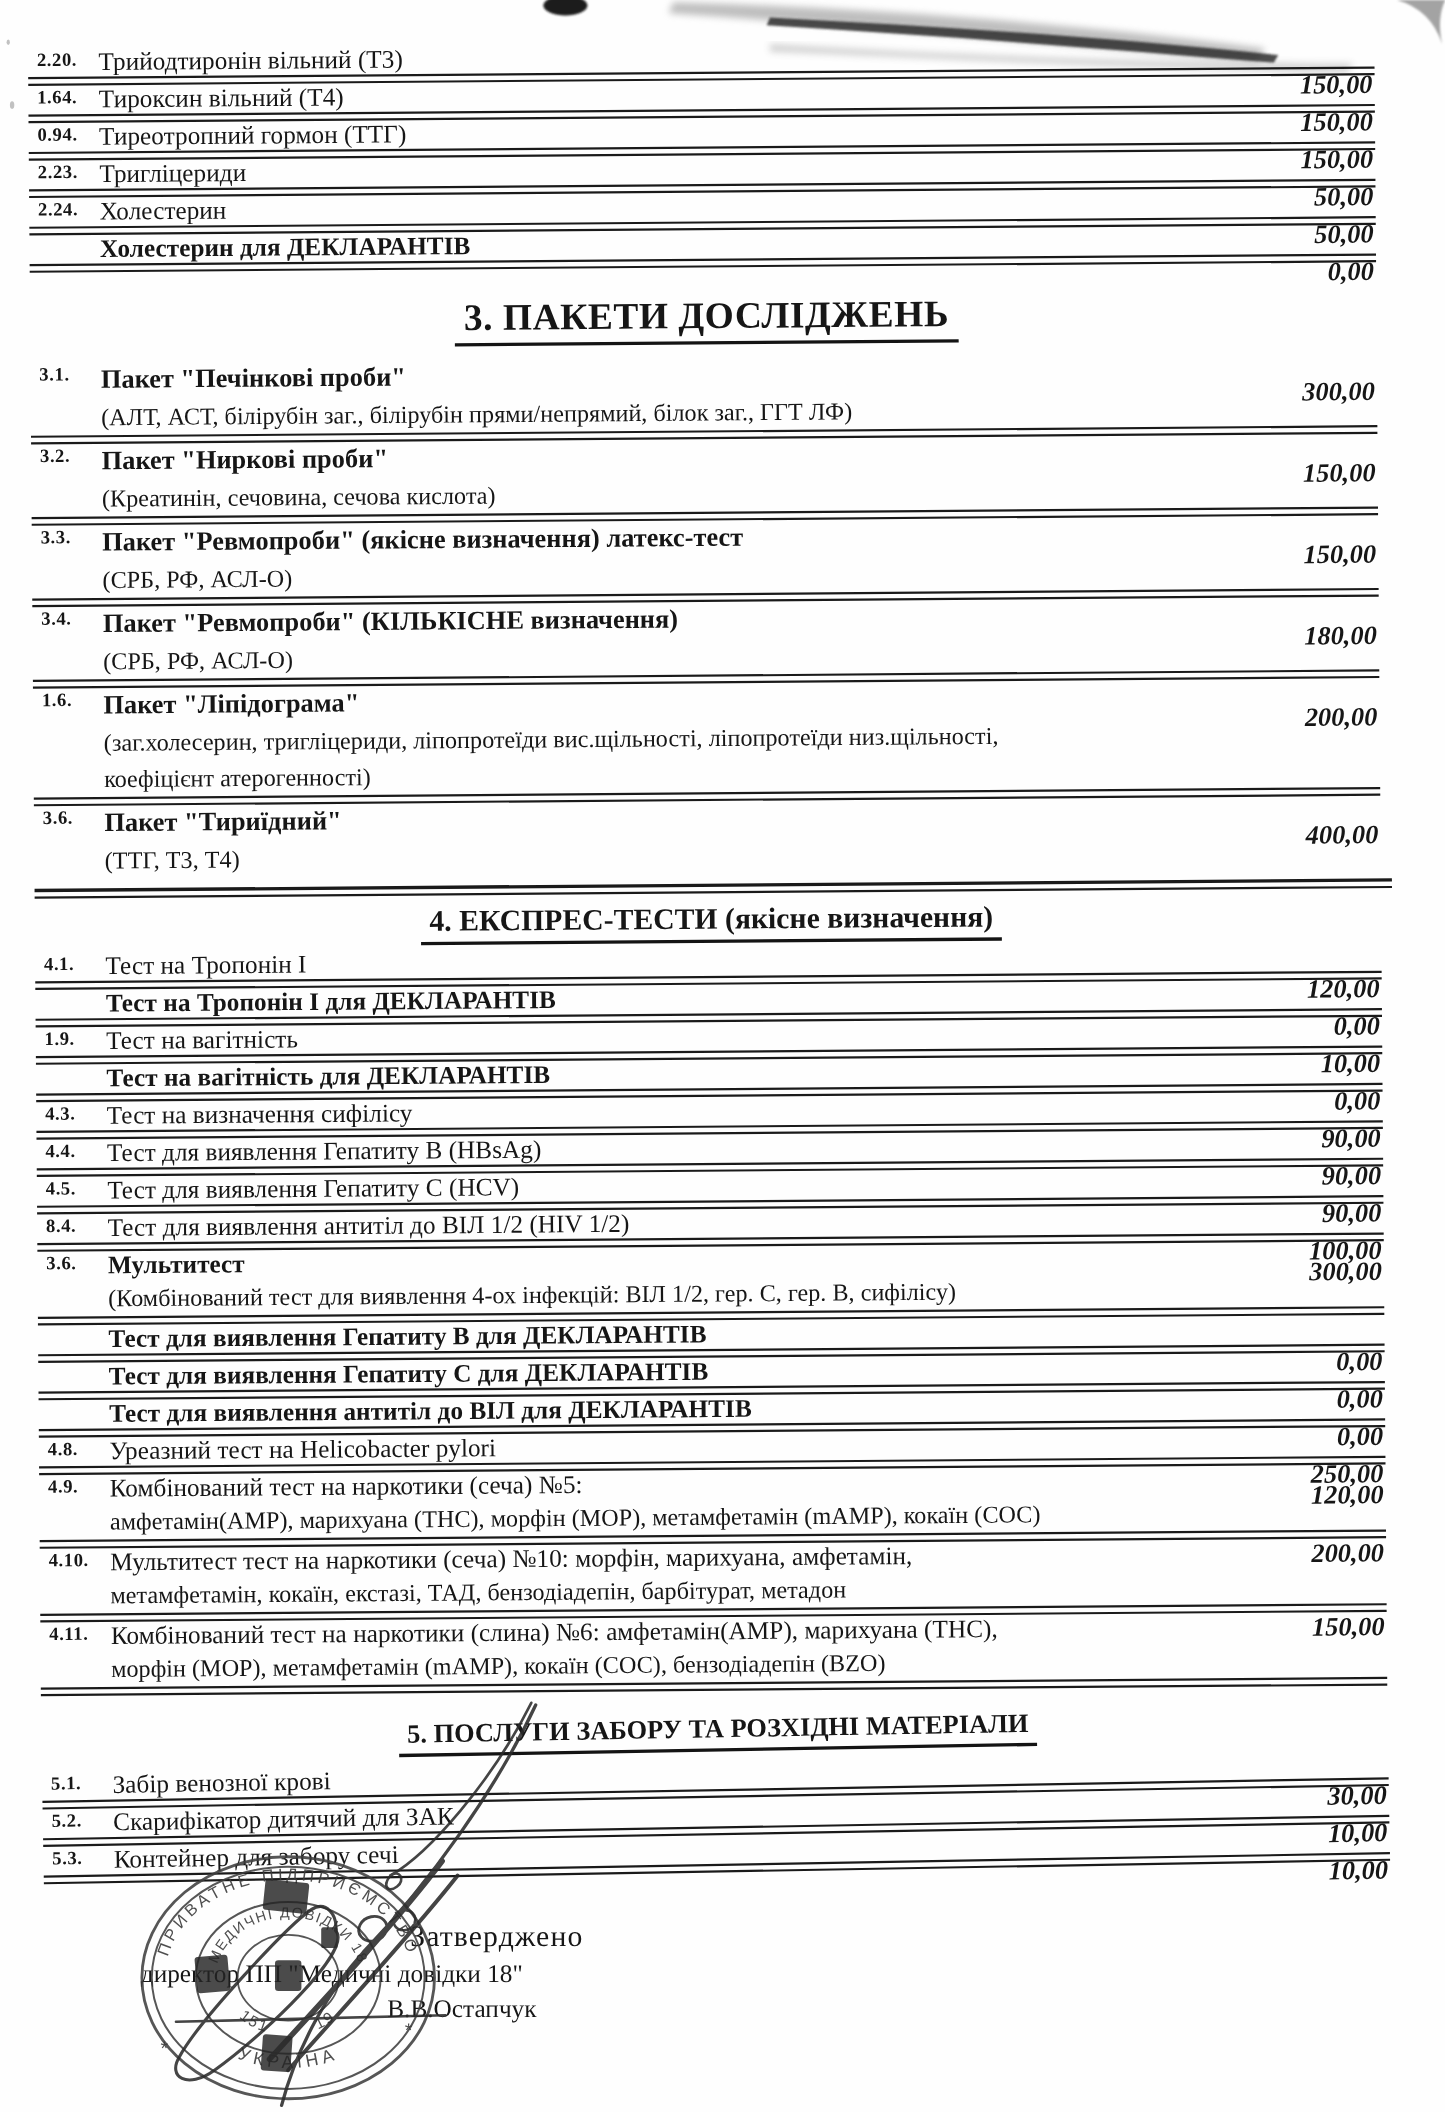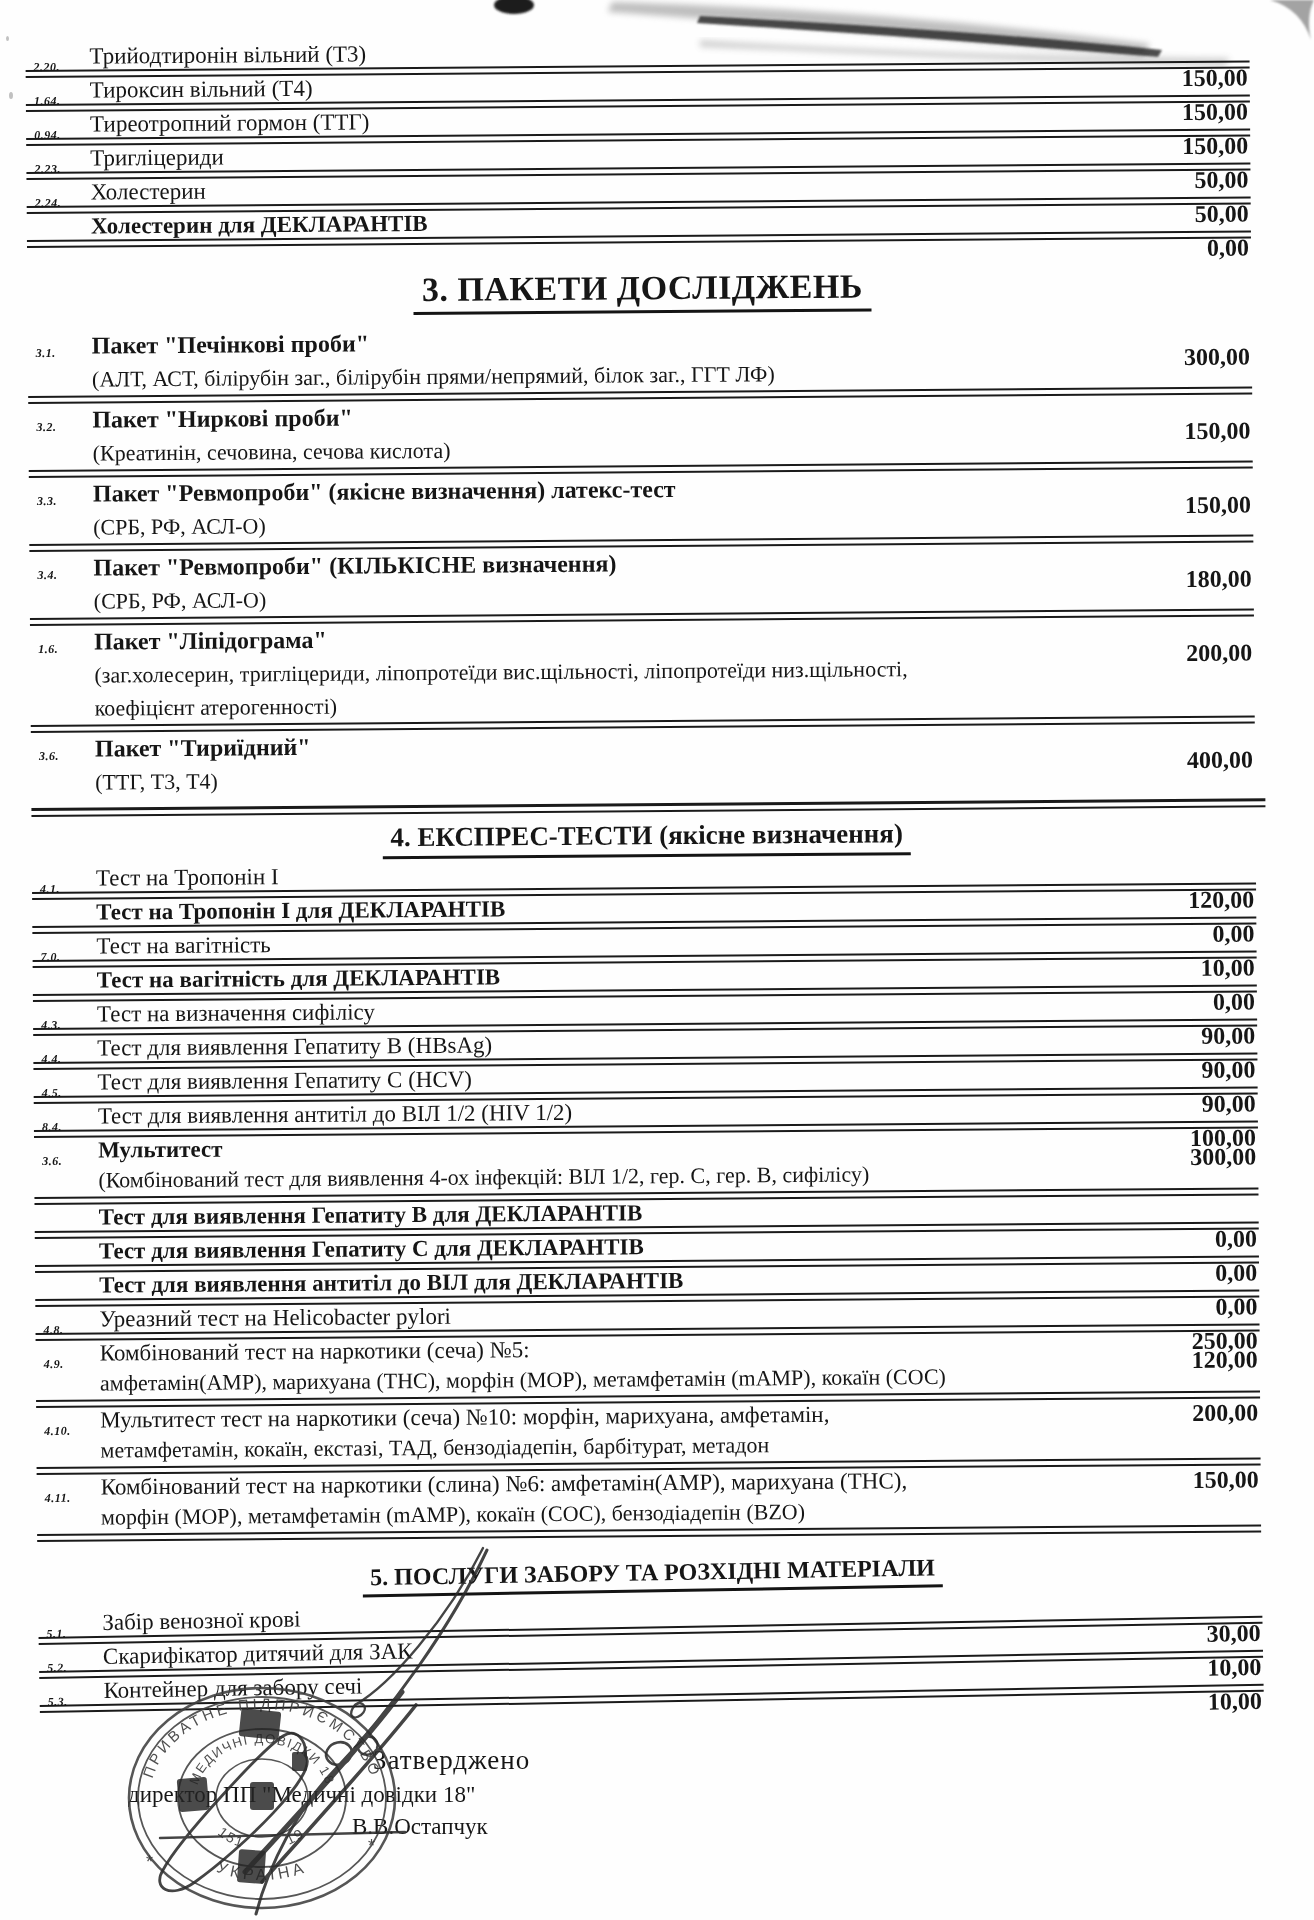--- a/index.html
+++ b/index.html
@@ -3,26 +3,26 @@
 <meta charset="utf-8">
 <style>
   html,body{margin:0;padding:0;background:#e8e8e8;}
   .page{position:relative;width:1314px;height:1920px;background:#fefefe;overflow:hidden;
         font-family:"Liberation Serif","DejaVu Serif",serif;color:#161616;}
   
   .doc{position:absolute;left:38px;top:44px;width:1218px;
        transform:rotate(-0.45deg);transform-origin:0 840px;}
   .tail{transform:rotate(-0.55deg);transform-origin:0 0;}
   .row{position:relative;min-height:26px;}
-  .row .num{position:absolute;left:2px;top:16px;font-weight:bold;font-size:12px;letter-spacing:.5px;font-style:italic;}
+  .row .num{position:absolute;left:2px;top:1px;font-weight:bold;font-size:17px;letter-spacing:.5px;}
   .row .label{margin-left:58px;font-size:23px;line-height:26px;padding-right:150px;white-space:nowrap;}
   .row.s3 .label{font-size:24px;line-height:33px;}
   .row.tbold .label,.row.bold .label{font-weight:bold;}
   .row .detail{margin-left:58px;font-size:22px;line-height:33px;padding-right:30px;white-space:nowrap;}
-  .row .price{position:absolute;right:2px;bottom:-29px;font-weight:bold;font-size:24px;line-height:24px;z-index:3;}
+  .row .price{position:absolute;right:2px;bottom:-29px;font-weight:bold;font-size:24px;line-height:24px;z-index:3;font-style:italic;}
   .row.multi .price{bottom:auto;top:24px;}
   .row.pa-mid .price{top:16px;}
   .row.pa-top .price{top:2px;}
   .sep{height:4px;border-top:2px solid #1a1a1a;border-bottom:2px solid #1a1a1a;margin-left:-6px;}
   .sep.wide{margin-top:9px;margin-right:-10px;border-top-width:3px;}
   .sec-heading{text-align:center;}
   .sec-heading .t{display:inline-block;font-weight:bold;border-bottom:3px solid #141414;padding:0 8px 3px;}
   .sec-heading.h3{font-size:34px;margin:26px 0 12px;letter-spacing:.5px;}
   .sec-heading.h4{font-size:27px;margin:8px 0 4px;}
   .sec-heading.h5{font-size:24px;margin:28px 0 8px;}
@@ -150,21 +150,21 @@
           <span class="price">120,00</span>
         </div>
         <div class="sep"></div>
         <div class="row s4 bold">
           <span class="num"></span>
           <div class="label">Тест на Тропонін І для ДЕКЛАРАНТІВ</div>
           <span class="price">0,00</span>
         </div>
         <div class="sep"></div>
         <div class="row s4">
-          <span class="num">7.0.</span>
+          <span class="num">1.9.</span>
           <div class="label">Тест на вагітність</div>
           <span class="price">10,00</span>
         </div>
         <div class="sep"></div>
         <div class="row s4 bold">
           <span class="num"></span>
           <div class="label">Тест на вагітність для ДЕКЛАРАНТІВ</div>
           <span class="price">0,00</span>
         </div>
         <div class="sep"></div>

